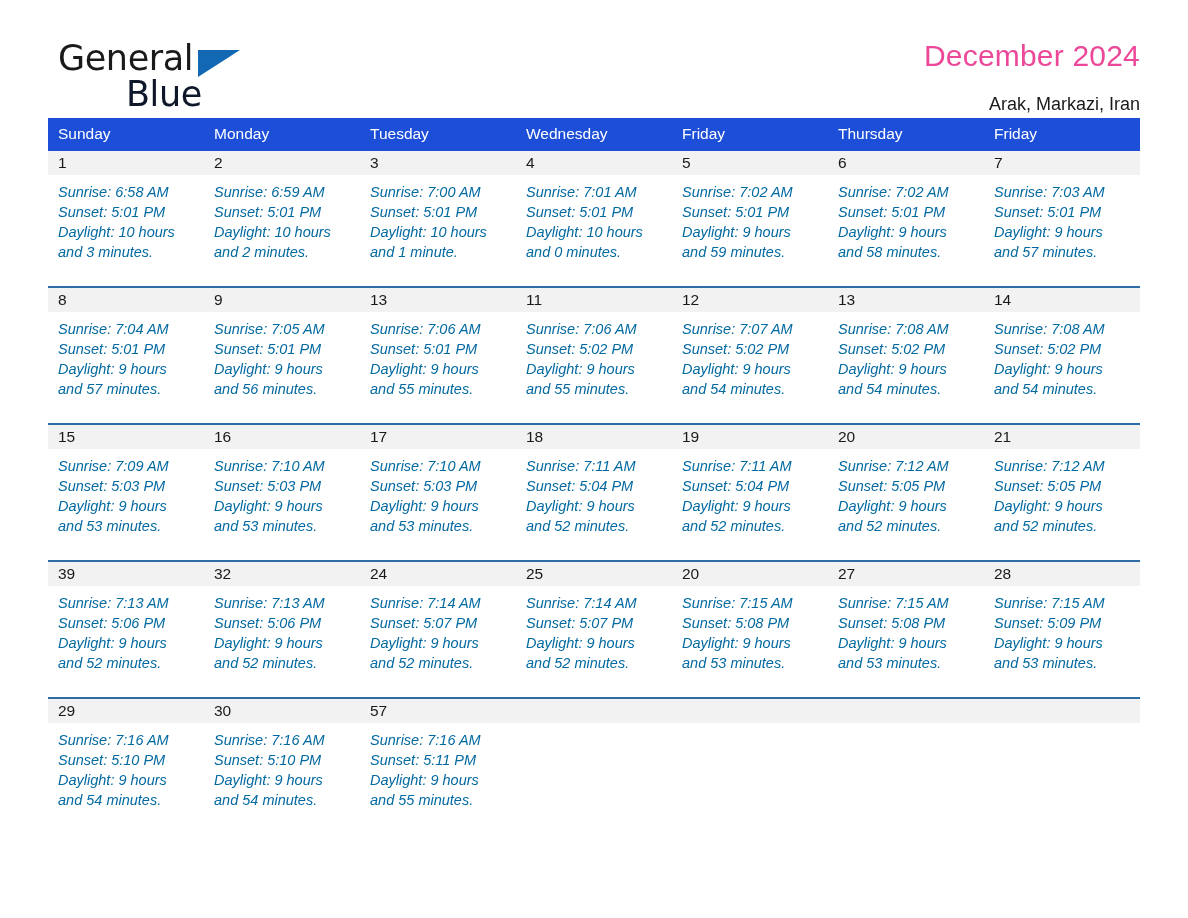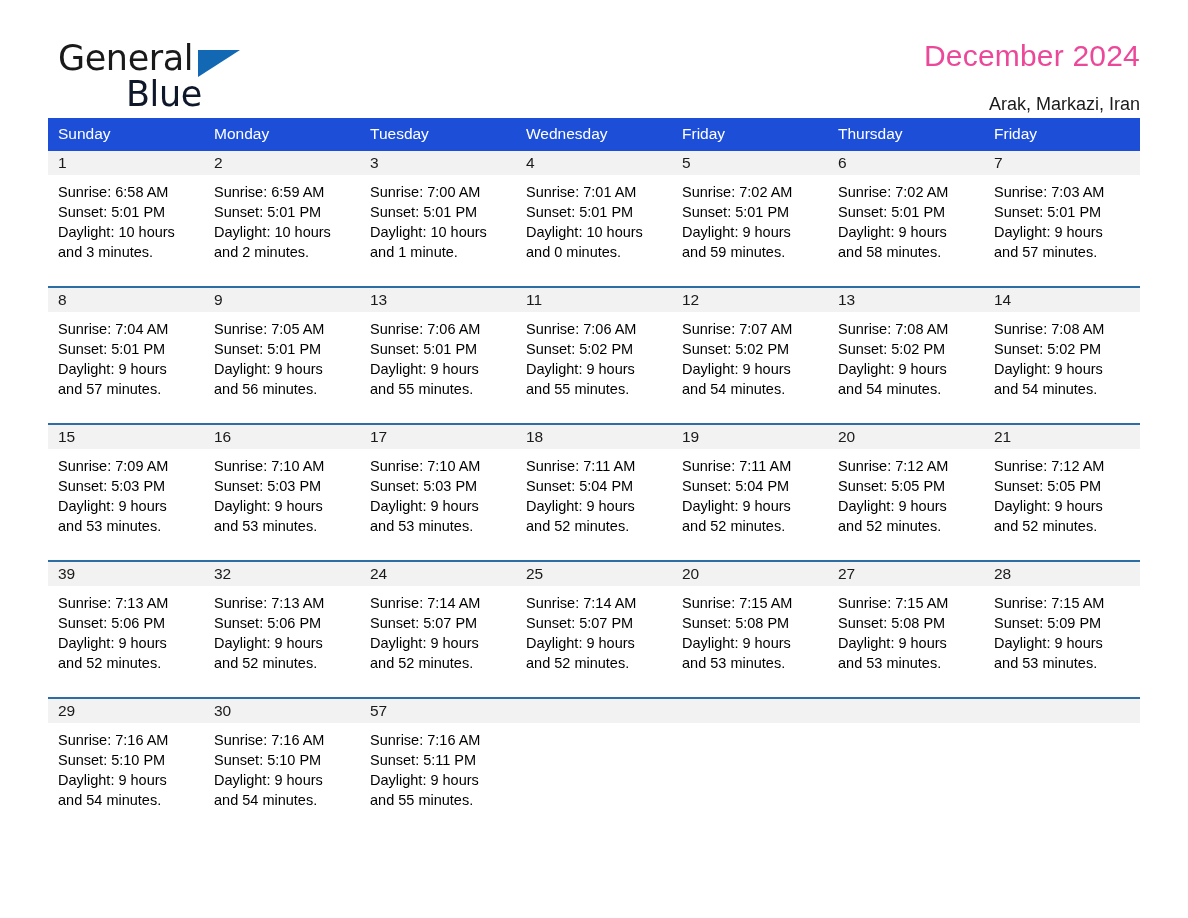--- a/index.html
+++ b/index.html
@@ -138,21 +138,22 @@
   }
   .daynum {
     font-size: 15.5px;
     line-height: 20px;
     color: #1a1a1a;
   }
   .cell-body {
     padding: 7px 10px 0 10px;
     font-size: 14.5px;
     line-height: 20px;
-    color: #000000;
+    color: #0369a1;
+    font-style: italic;
   }
   .cell-body div {
     white-space: nowrap;
   }
 </style>
 </head>
 <body>
 
 <div class="page">
 

